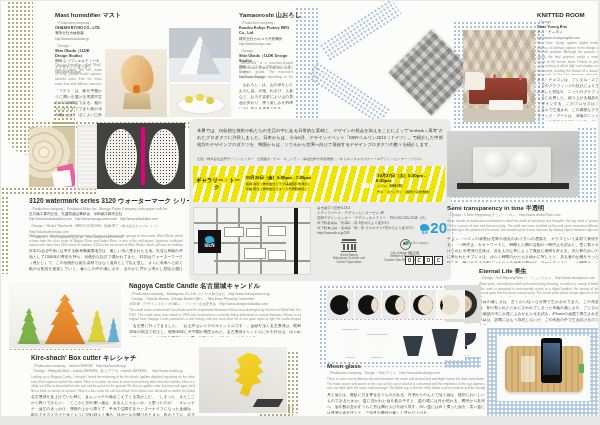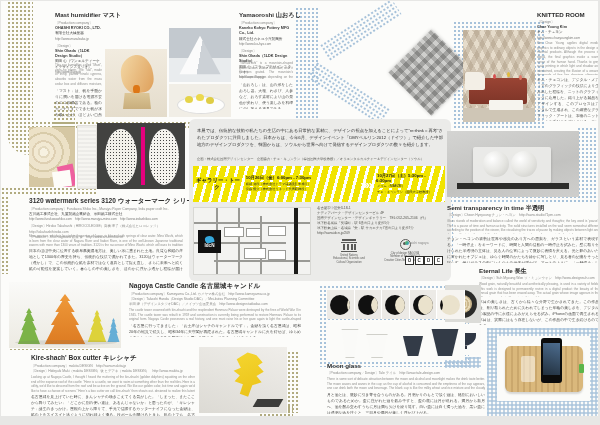--- a/index.html
+++ b/index.html
@@ -193,20 +193,27 @@
 
   <div class="a" style="left:316px;top:205px;width:130px">
     <div class="ln">名古屋市中区栄3-18-1</div>
     <div class="ln">ナディアパーク・デザインセンタービル 4F</div>
     <div class="ln">国際デザインセンター・デザインギャラリー　TEL:052-265-2106（代）</div>
     <div class="ln">地下鉄名城線「矢場町」駅 6番出口より徒歩5分</div>
     <div class="ln">地下鉄東山線・名城線「栄」駅 サカエチカ7番出口より徒歩7分</div>
     <div class="ln">http://www.idcn.jp/209</div>
   </div>
 
+  <div class="a" style="left:392px;top:214px;width:54px;height:20px;display:flex;align-items:flex-end;justify-content:flex-end">
+    <div style="display:flex;flex-direction:column;align-items:center;margin-right:1px">
+      <div class="bird" style="background:#2b9fd6"></div>
+      <div style="font-size:2.8px;color:#2b9fd6;font-weight:bold">IdcN</div>
+    </div>
+    <div style="font-size:15px;font-weight:bold;color:#2b9fd6;line-height:1">20</div>
+  </div>
 
   <div class="a" style="left:318px;top:238px;width:60px;display:flex;flex-direction:column;align-items:center">
     <div class="temple">
       <div style="left:1px;top:0;width:14px;height:2px"></div>
       <div style="left:0;top:2.6px;width:16px;height:1.4px"></div>
       <div style="left:1.5px;top:5px;width:2px;height:6px"></div>
       <div style="left:5.5px;top:5px;width:2px;height:6px"></div>
       <div style="left:9.5px;top:5px;width:2px;height:6px"></div>
       <div style="left:13px;top:5px;width:2px;height:6px"></div>
       <div style="left:0;top:11.6px;width:16px;height:1.4px"></div>

